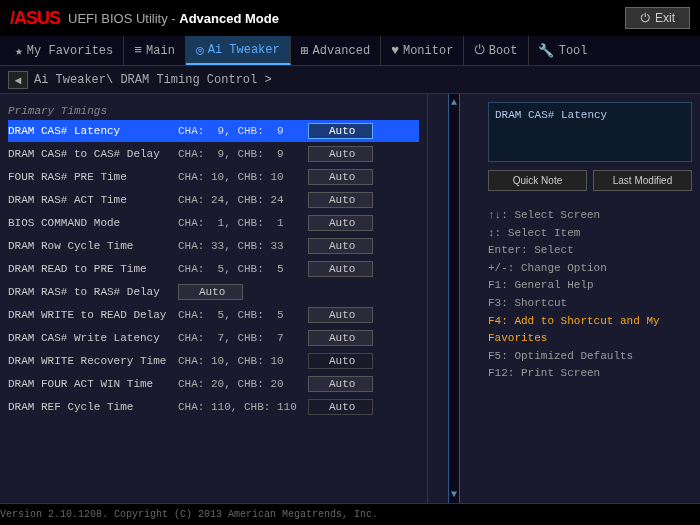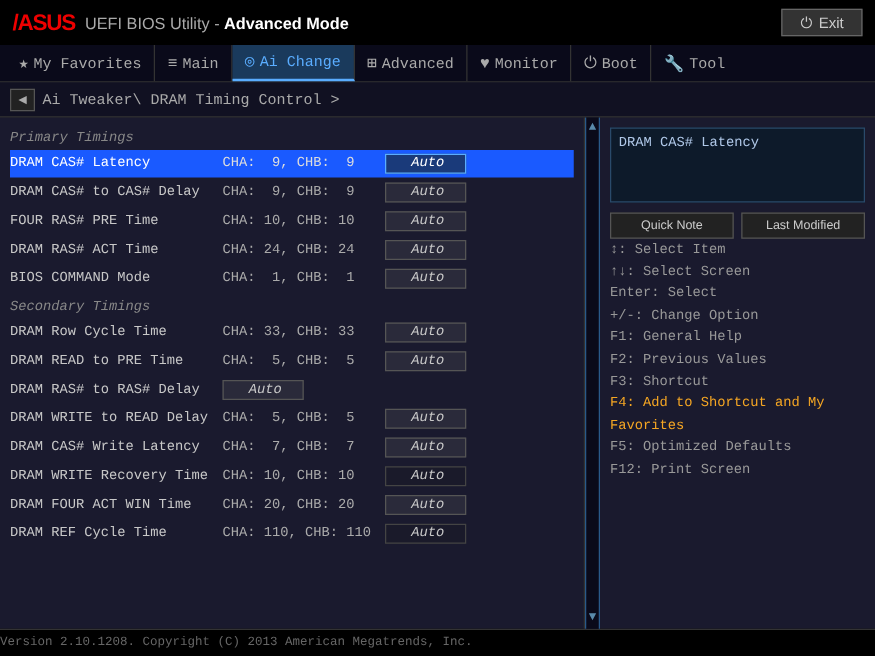--- a/index.html
+++ b/index.html
@@ -92,20 +92,21 @@
     }
     #breadcrumb-text {
       color: #aaa;
       font-size: 12px;
     }
 
     
     #main {
       display: flex;
       height: calc(525px - 36px - 30px - 28px - 22px);
+      gap: 20px;
     }
 
     
     #settings-panel {
       flex: 1;
       padding: 5px 8px;
       overflow-y: auto;
       border-right: 1px solid #333;
     }
     #settings-panel::-webkit-scrollbar { width: 6px; }
@@ -143,21 +144,20 @@
     .setting-row.selected .setting-values { color: #ddd; }
     .auto-box {
       background: #2a2a3a;
       border: 1px solid #555;
       color: #c8c8c8;
       font-size: 11px;
       padding: 1px 20px;
       width: 65px;
       text-align: center;
       cursor: pointer;
-      font-style: italic;
     }
     .auto-box.selected-box {
       background: #1a3a7a;
       border: 1px solid #5aadff;
       color: #fff;
     }
     .auto-box.dark-box {
       background: #1a1a2a;
       border: 1px solid #444;
       color: #c8c8c8;
@@ -179,21 +179,21 @@
       flex-shrink: 0;
     }
     #help-text-box p {
       color: #b0c8e8;
       font-size: 11px;
     }
 
     #quick-btns {
       display: flex;
       gap: 6px;
-      margin-bottom: 1px;
+      margin-bottom: 16px;
     }
     .quick-btn {
       flex: 1;
       background: #222;
       border: 1px solid #555;
       color: #ccc;
       font-size: 10px;
       padding: 4px 2px;
       cursor: pointer;
       text-align: center;
@@ -240,21 +240,21 @@
   <div class="nav-item">
     <span class="nav-icon">★</span>
     <span>My Favorites</span>
   </div>
   <div class="nav-item">
     <span class="nav-icon">≡</span>
     <span>Main</span>
   </div>
   <div class="nav-item active">
     <span class="nav-icon">◎</span>
-    <span>Ai Change</span>
+    <span>Ai Tweaker</span>
   </div>
   <div class="nav-item">
     <span class="nav-icon">⊞</span>
     <span>Advanced</span>
   </div>
   <div class="nav-item">
     <span class="nav-icon">♥</span>
     <span>Monitor</span>
   </div>
   <div class="nav-item">
@@ -297,21 +297,20 @@
       <span class="setting-name">DRAM RAS# ACT Time</span>
       <span class="setting-values">CHA: 24, CHB: 24</span>
       <div class="auto-box">Auto</div>
     </div>
     <div class="setting-row">
       <span class="setting-name">BIOS COMMAND Mode</span>
       <span class="setting-values">CHA: &nbsp;1, CHB: &nbsp;1</span>
       <div class="auto-box">Auto</div>
     </div>
 
-    <div class="section-label">Secondary Timings</div>
 
     <div class="setting-row">
       <span class="setting-name">DRAM Row Cycle Time</span>
       <span class="setting-values">CHA: 33, CHB: 33</span>
       <div class="auto-box">Auto</div>
     </div>
     <div class="setting-row">
       <span class="setting-name">DRAM READ to PRE Time</span>
       <span class="setting-values">CHA: &nbsp;5, CHB: &nbsp;5</span>
       <div class="auto-box">Auto</div>
@@ -357,26 +356,25 @@
     <div id="help-text-box">
       <p>DRAM CAS# Latency</p>
     </div>
 
     <div id="quick-btns">
       <button class="quick-btn">Quick Note</button>
       <button class="quick-btn">Last Modified</button>
     </div>
 
     <div id="shortcuts">
+      <div>↑↓: Select Screen</div>
       <div>↕: Select Item</div>
-      <div>↑↓: Select Screen</div>
       <div>Enter: Select</div>
       <div>+/-: Change Option</div>
       <div>F1: General Help</div>
-      <div>F2: Previous Values</div>
       <div>F3: Shortcut</div>
       <div class="highlight" style="color:#f5a623;">F4: Add to Shortcut and My Favorites</div>
       <div>F5: Optimized Defaults</div>
       <div>F12: Print Screen</div>
     </div>
   </div>
 </div>
 
 <div id="footer">
   <span id="footer-text">Version 2.10.1208. Copyright (C) 2013 American Megatrends, Inc.</span>

